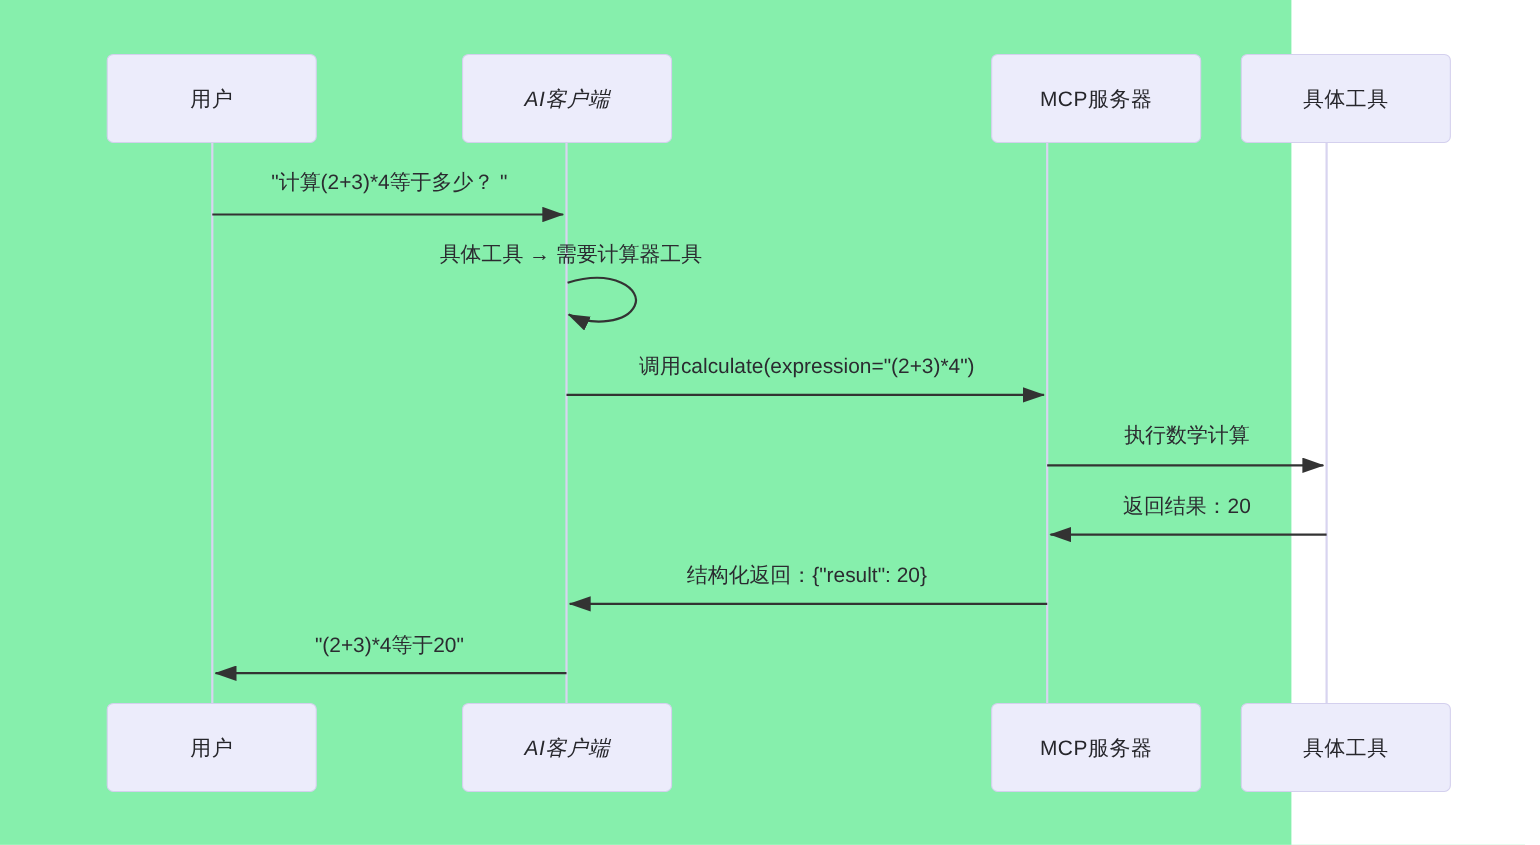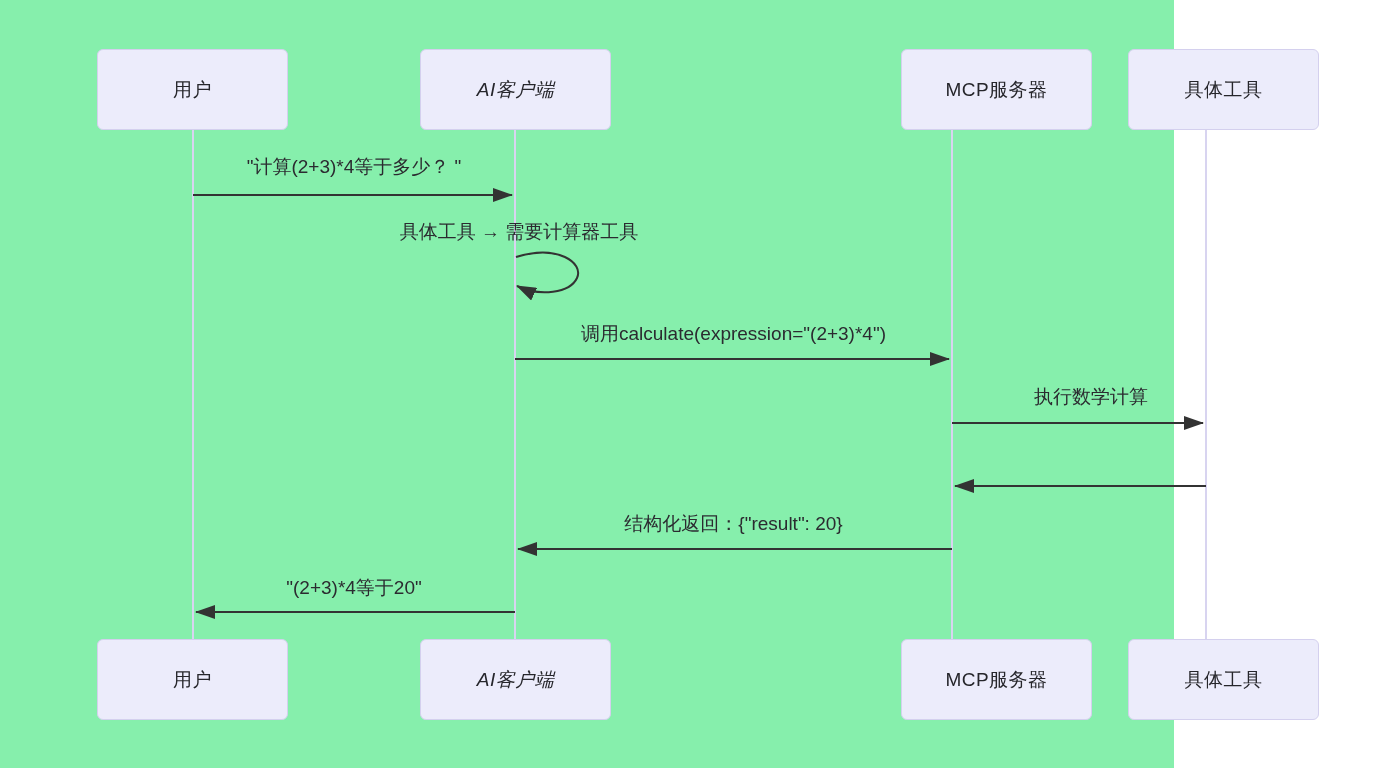--- a/index.html
+++ b/index.html
@@ -92,21 +92,22 @@
   <div class="actor-box bottom actor-mcp">
     <span>MCP服务器</span>
   </div>
   <div class="actor-box bottom actor-tool">
     <span>具体工具</span>
   </div>
 
   <div class="msg-label" style="left:193px; width:322px; top:155px;">"计算(2+3)*4等于多少？ "</div>
   <div class="msg-label" style="left:388px; width:262px; top:220px;">具体工具 → 需要计算器工具</div>
   <div class="msg-label" style="left:515px; width:437px; top:322px;">调用calculate(expression="(2+3)*4")</div>
-  <div class="msg-label" style="left:952px; width:254px; top:385px;margin-left:12px;">执行数学计算</div>
+  <div class="msg-label" style="left:952px; width:254px; top:385px;">执行数学计算</div>
+  <div class="msg-label" style="left:952px; width:254px; top:449px;">返回结果：20</div>
   <div class="msg-label" style="left:515px; width:437px; top:512px;">结构化返回：{"result": 20}</div>
   <div class="msg-label" style="left:193px; width:322px; top:576px;">"(2+3)*4等于20"</div>
 
   <svg class="overlay" viewBox="0 0 1400 768" xmlns="http://www.w3.org/2000/svg">
     <defs>
       <marker id="arrowhead" markerUnits="userSpaceOnUse" markerWidth="20" markerHeight="14" refX="19" refY="7" orient="auto">
         <path d="M0,0 L20,7 L0,14 Z" fill="#333333"></path>
       </marker>
     </defs>
     <line class="arrow-line" x1="193" y1="195" x2="512" y2="195" marker-end="url(#arrowhead)"></line>

